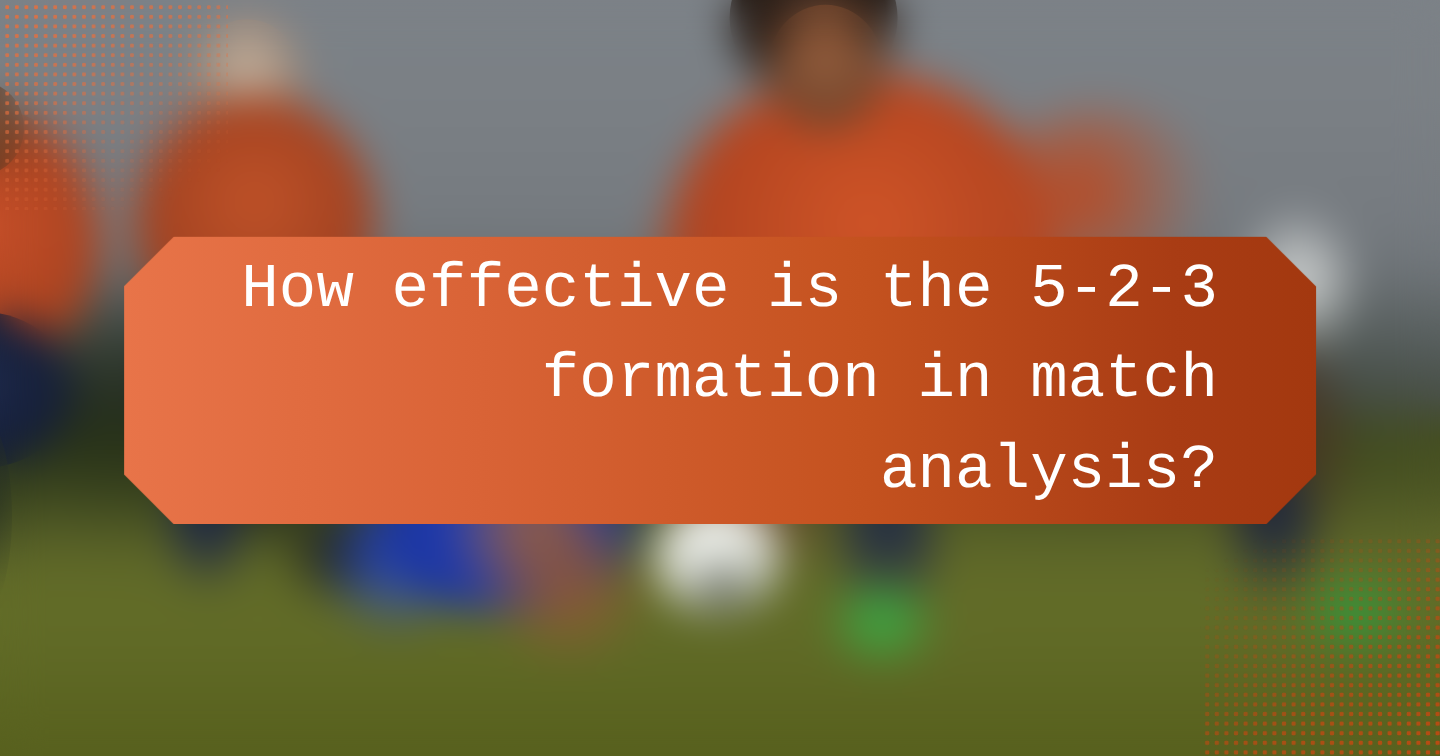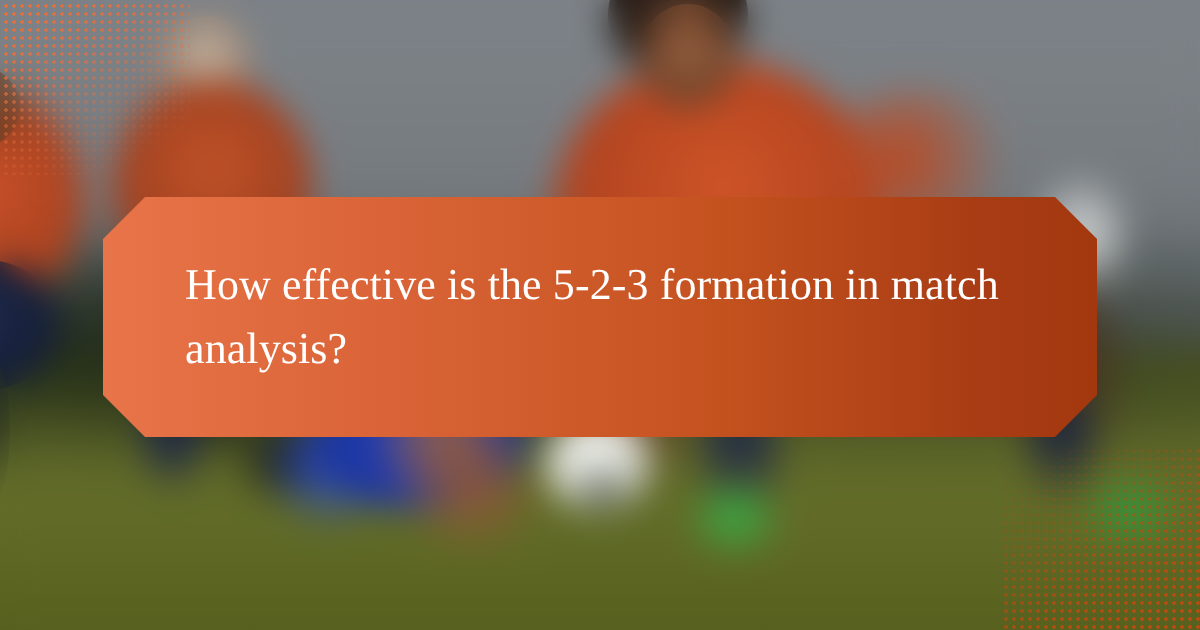--- a/index.html
+++ b/index.html
@@ -241,24 +241,24 @@
       0 calc(100% - 42px),
       0 42px
     );
     display:flex;
     align-items:center;
     justify-content:center;
   }
 
   #banner-title {
     width:830px;
-    text-align:left;
+    text-align:right;
     color:#ffffff;
-    font-family:Liberation Serif, serif;
-    font-size:44px;
+    font-family:Liberation Mono, monospace;
+    font-size:52px;
     font-weight:400;
     line-height:1.45;
     letter-spacing:.1px;
     text-rendering:geometricPrecision;
   }
 </style>
 </head>
 <body>
 
 <div id="stage">

